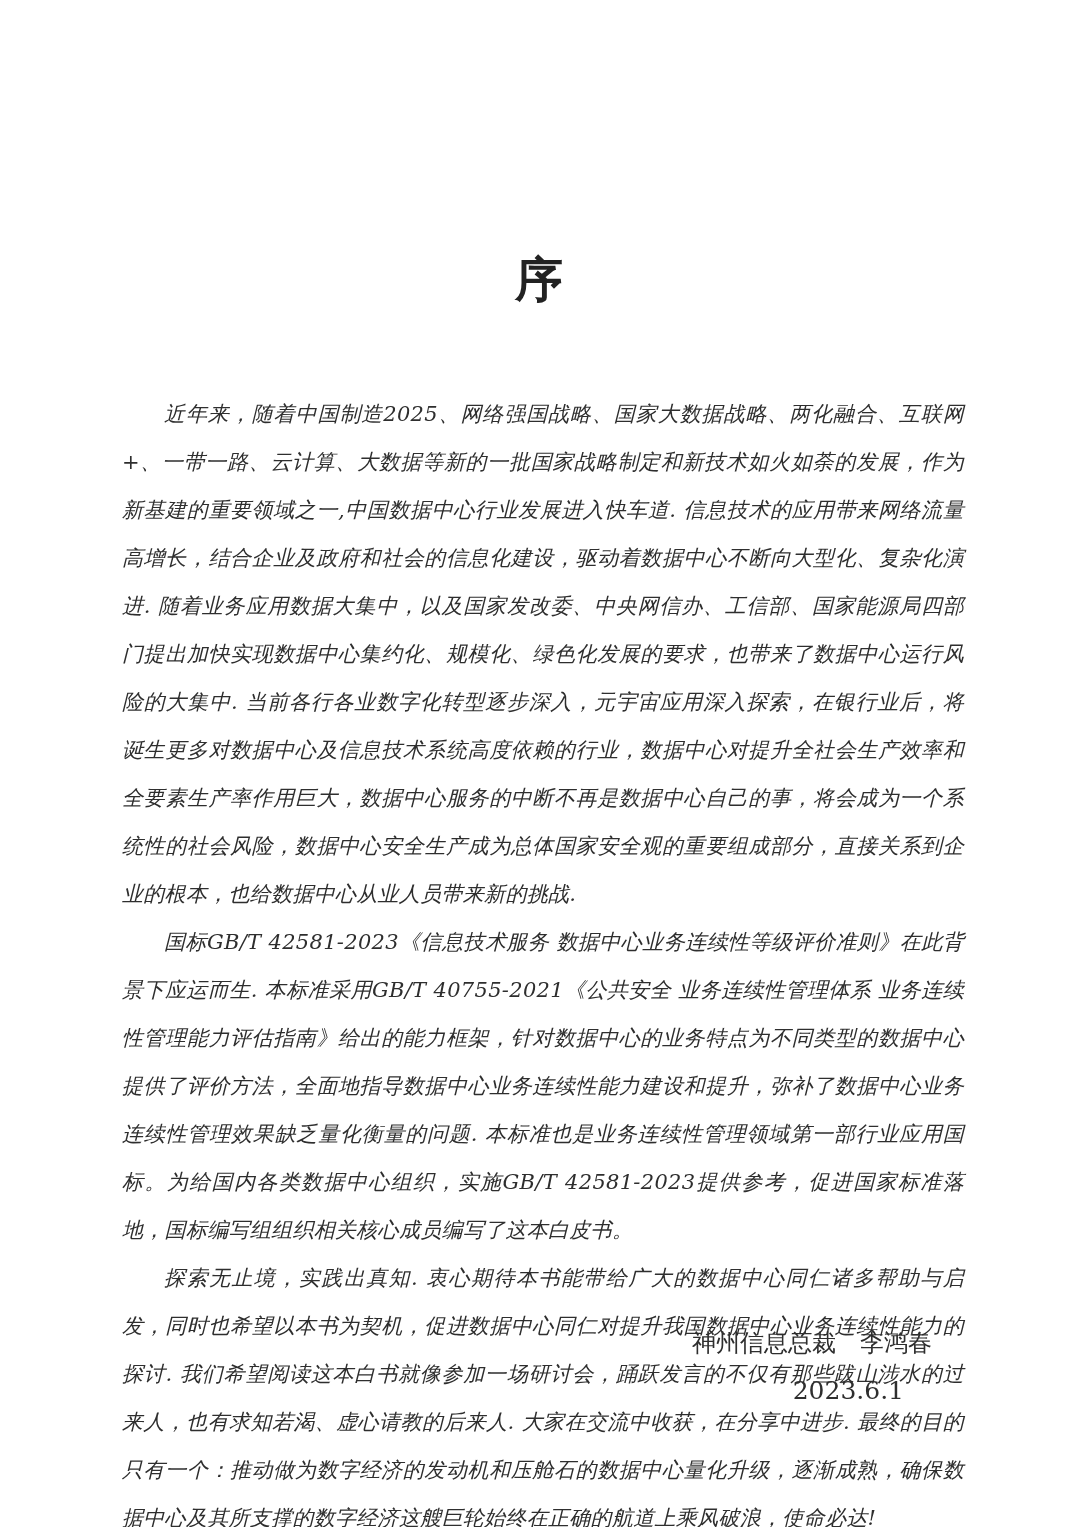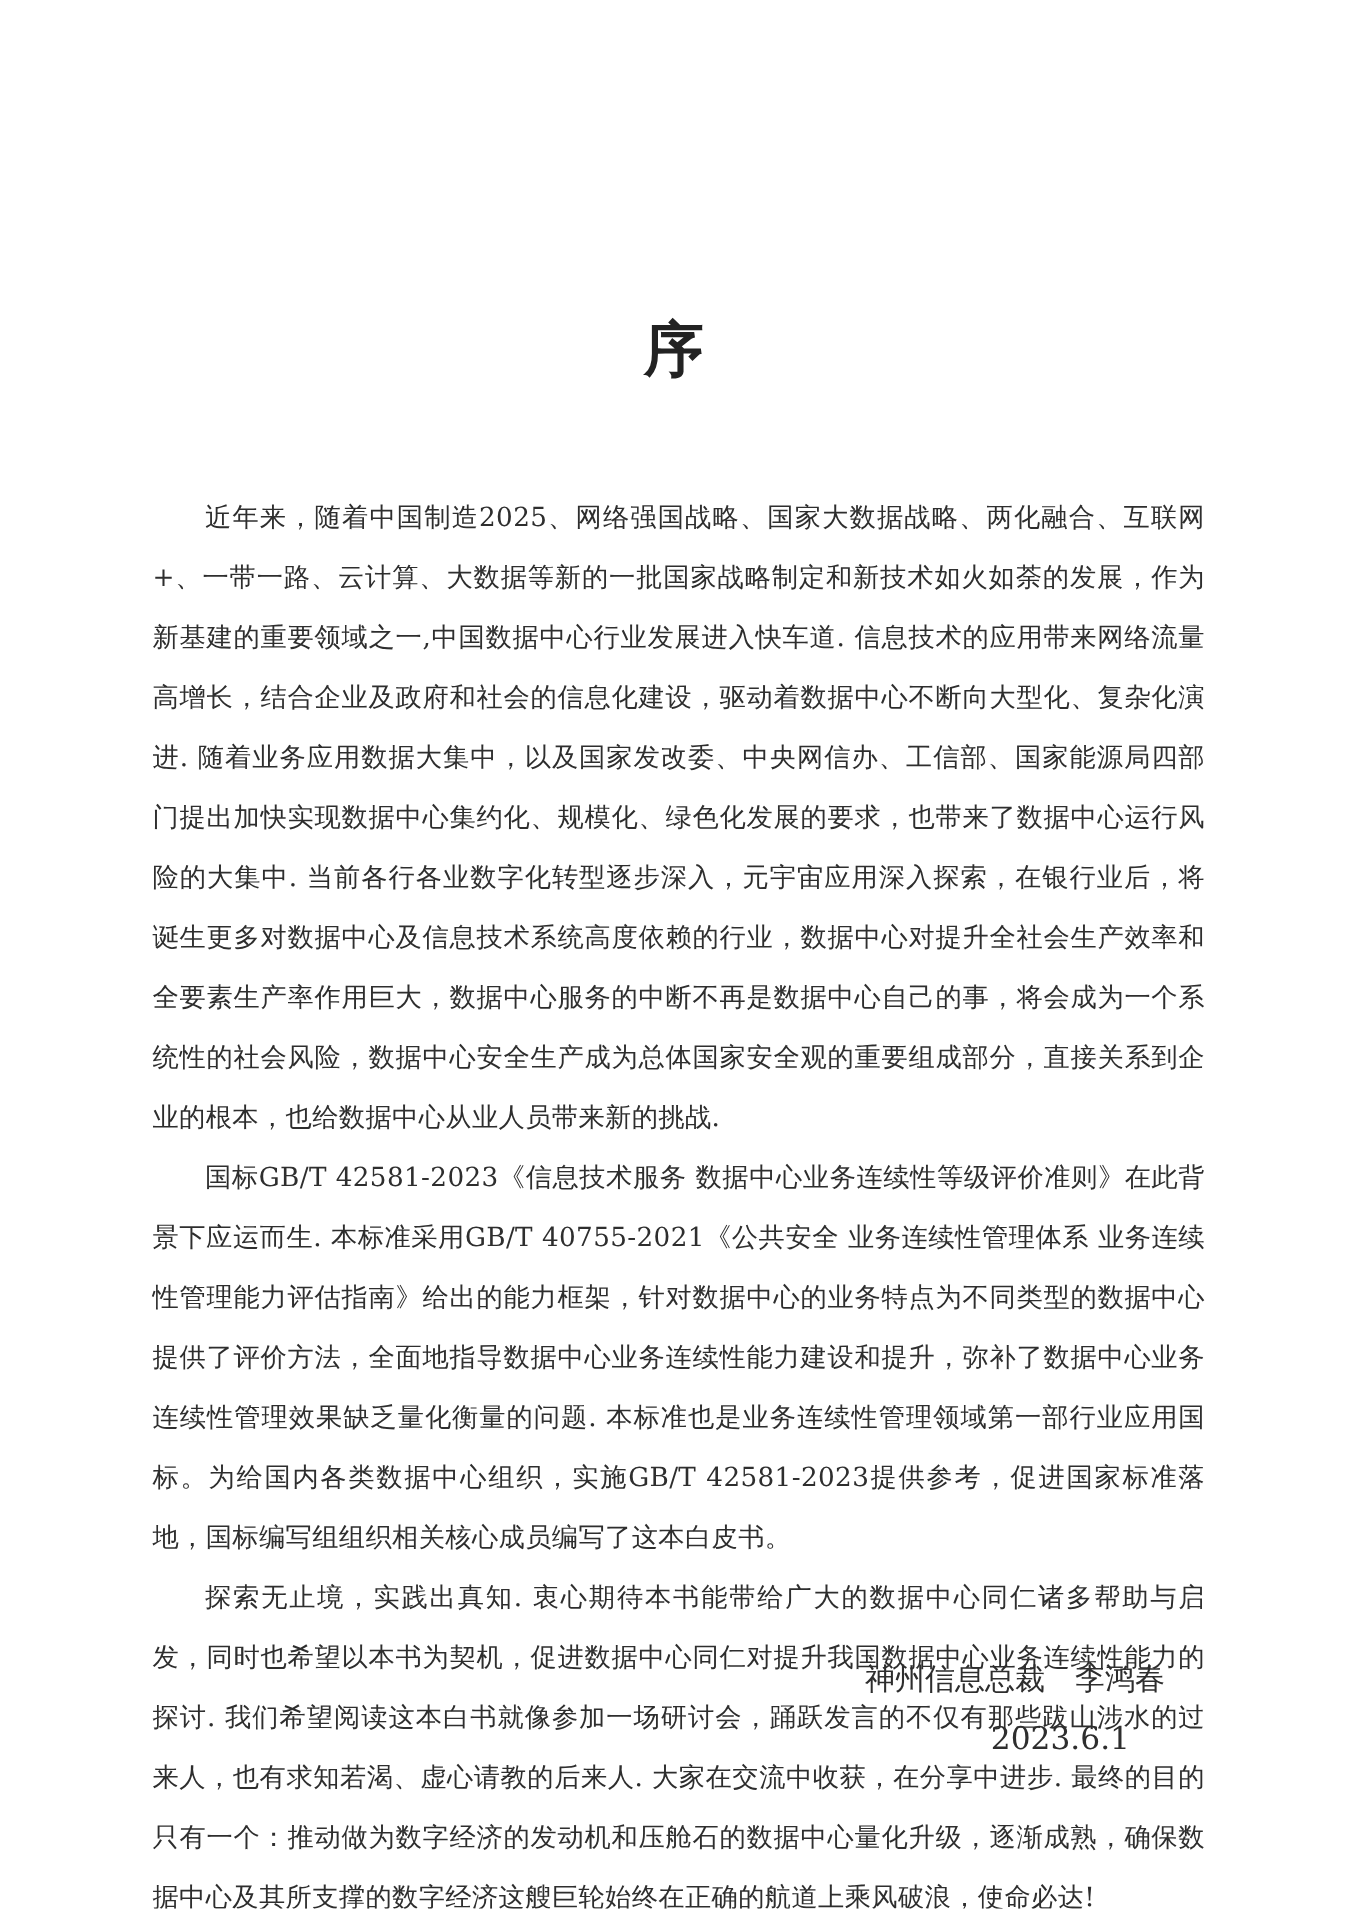--- a/index.html
+++ b/index.html
@@ -36,20 +36,21 @@
   }
   .content p {
     margin: 0;
     font-size: 21px;
     line-height: 48px;
     text-align: justify;
     text-justify: inter-ideograph;
     text-indent: 2em;
     letter-spacing: 0.3px;
     color: #2e2e2e;
+    font-style: italic;
   }
   .signature {
     position: absolute;
     top: 1328px;
     right: 148px;
     font-size: 24px;
     line-height: 30px;
     color: #2e2e2e;
   }
   .date {

